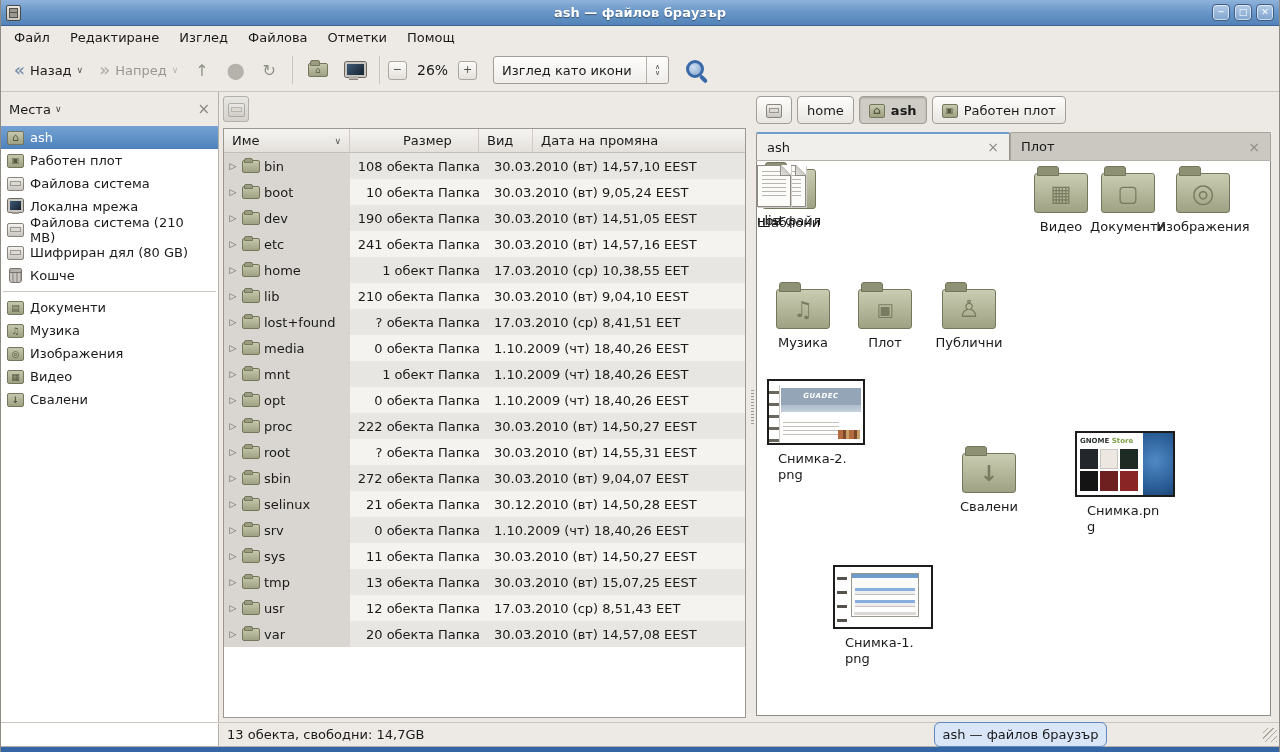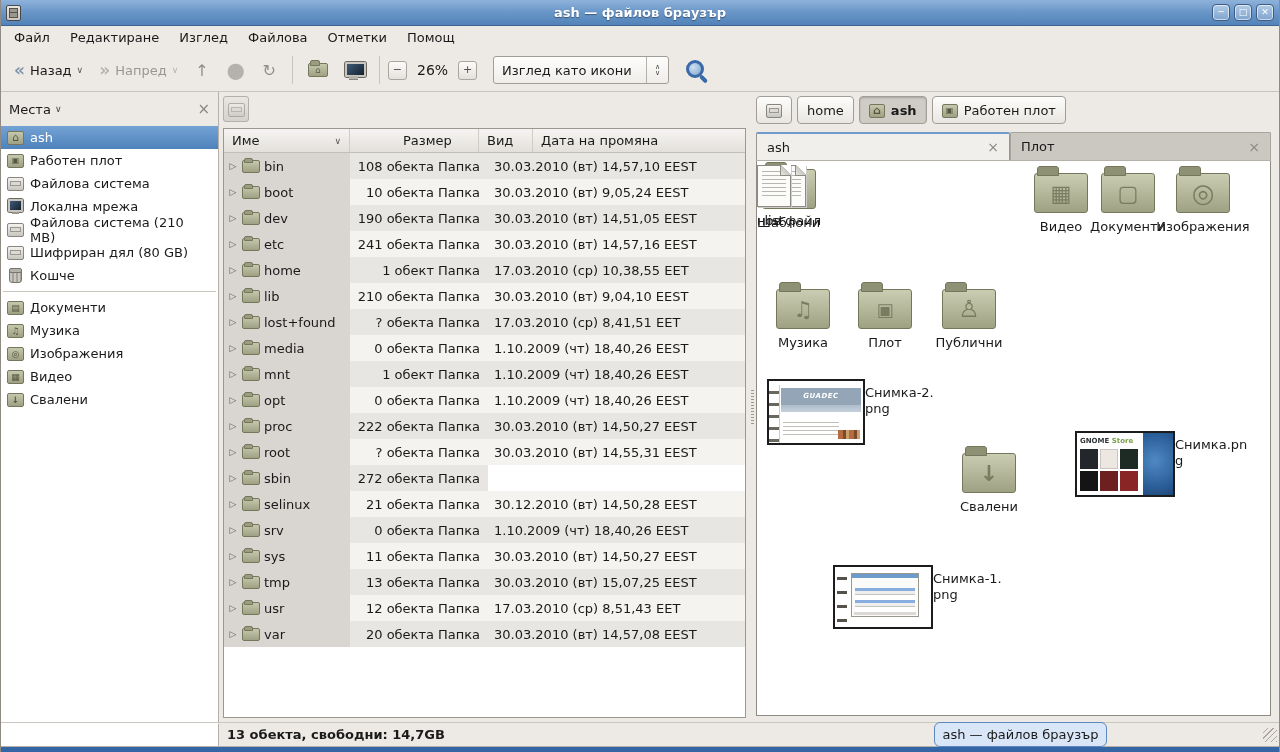--- a/index.html
+++ b/index.html
@@ -160,21 +160,21 @@
   .citem:nth-of-type(3){ left:170px;top:4px;  width:94px; }
   .citem:nth-of-type(4){ left:268px;top:4px;  width:72px; }
   .citem:nth-of-type(5){ left:340px;top:4px;  width:62px; }
   .citem:nth-of-type(6){ left:406px;top:4px;  width:80px; }
   .citem:nth-of-type(7){ left:8px;  top:120px;width:76px; }
   .citem:nth-of-type(8){ left:88px; top:120px;width:80px; }
   .citem:nth-of-type(9){ left:172px;top:120px;width:80px; }
   .citem:nth-of-type(10){left:196px;top:284px;width:72px; }
 
   
-  .thumbitem { position:absolute; display:flex; flex-direction:row; }
+  .thumbitem { position:absolute; display:flex; flex-direction:column; align-items:center; }
   .thumbitem .clabel { width:76px; overflow-wrap:anywhere; }
   .t-guadec { left:10px; top:218px; }
   .t-store  { left:318px; top:270px; }
   .t-snimka1{ left:76px; top:404px; }
   .shot { border:2px solid #1c1c1c; background:#fff; position:relative; overflow:hidden; }
   .shot-g { width:98px; height:66px; }
   .shot-g .g-side { position:absolute; left:0; top:4px; bottom:0; width:11px;
     background:repeating-linear-gradient(#fff 0 6px,#6a675f 6px 9px,#fff 9px 12px); border-right:1px solid #d0cdc8; }
   .shot-g .g-banner { position:absolute; left:12px; right:2px; top:7px; height:17px; background:#93a5b6;
     color:#fff; font-size:7px; font-weight:bold; text-align:center; line-height:17px; letter-spacing:.5px; }
@@ -197,21 +197,21 @@
   .shot-1 { width:100px; height:64px; }
   .shot-1 .f-side { position:absolute; left:2px; top:3px; bottom:2px; width:10px;
     background:repeating-linear-gradient(#fff 0 7px,#55524c 7px 10px,#fff 10px 14px); }
   .shot-1 .f-dialog { position:absolute; left:16px; top:6px; right:12px; height:44px; background:#fbfbfa; border:1px solid #9a978f; }
   .shot-1 .f-title { height:4px; background:#6d9ccc; }
   .shot-1 .f-rows { position:absolute; left:3px; right:3px; top:14px; height:24px;
     background:repeating-linear-gradient(#87aede 0 3px,#eee 3px 6px,#c5c2bc 6px 7px,#fff 7px 12px); }
   .shot-1 .f-foot { position:absolute; left:2px; right:2px; bottom:1px; height:3px; background:#dcd9d4; }
 
   
-  .statusbar { height:24px; display:flex; align-items:center; border-top:1px solid #c9c5bf; background:#edeae5;font-weight:bold; }
+  .statusbar { height:24px; display:flex; align-items:center; border-top:1px solid #c9c5bf; background:#edeae5; }
   .status-side { width:218px; align-self:stretch; background:#fff; border-right:1px solid #b5b1aa; border-top:1px solid #fff; }
   .status-text { padding:0 8px; }
   .resize-grip { margin-left:auto; width:14px; height:14px; margin-right:2px;
     background:repeating-linear-gradient(135deg,transparent 0 3px,#aba79f 3px 4px); }
   .bottomstrip { height:6px; background:#3465a4; border-top:1px solid #b5b1aa; }
   .taskbtn { position:absolute; left:933px; top:722px; width:173px; height:25px; background:#d9e6f8;
     border:1px solid #5f87c0; border-radius:6px; display:flex; align-items:center; justify-content:center; z-index:5; }
 </style>
 </head>
 <body>
@@ -505,20 +505,21 @@
             </div>
 
             <div class="trow even">
               <span class="cell c-name">
                 <span class="tri">▷</span>
                 <span class="mfolder"></span>
                 <span>sbin</span>
               </span>
               <span class="cell c-size">272 обекта</span>
               <span class="cell c-type">Папка</span>
+              <span class="cell c-date">30.03.2010 (вт)  9,04,07 EEST</span>
             </div>
 
             <div class="trow odd">
               <span class="cell c-name">
                 <span class="tri">▷</span>
                 <span class="mfolder"></span>
                 <span>selinux</span>
               </span>
               <span class="cell c-size">21 обекта</span>
               <span class="cell c-type">Папка</span>

